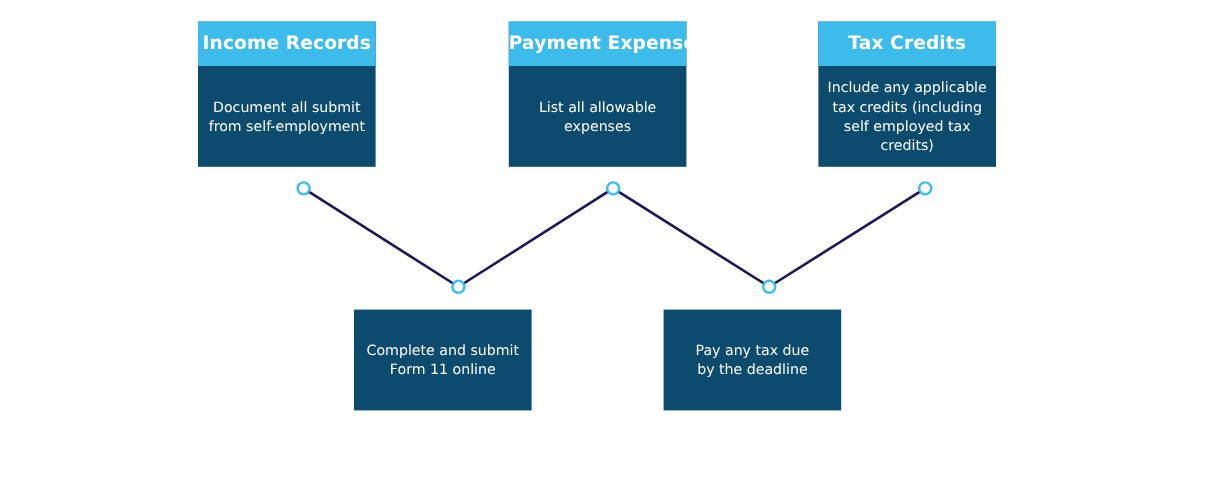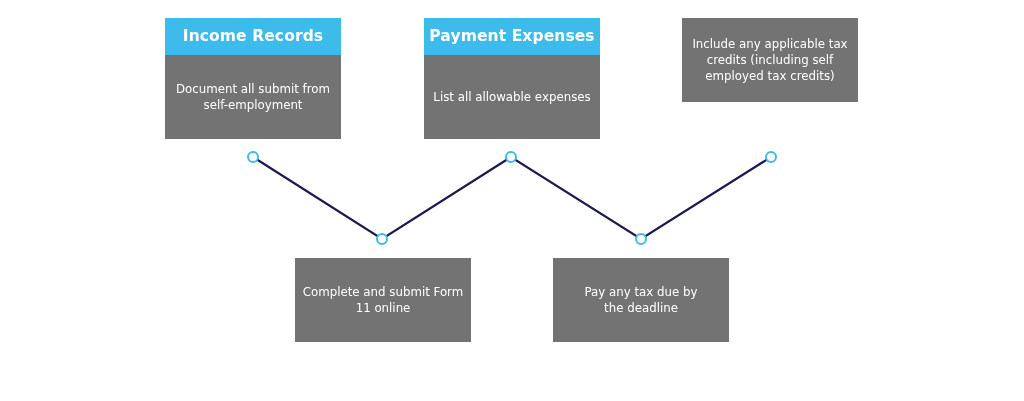--- a/index.html
+++ b/index.html
@@ -1,18 +1,18 @@
 <!DOCTYPE html>
 <html><head>
   <meta charset="utf-8">
   <style>
     html, body { margin: 0; padding: 0; background: #ffffff; }
     body { width: 1024px; height: 401px; position: relative; overflow: hidden;
            font-family: "DejaVu Sans", sans-serif; }
-    .card { position: absolute; width: 176px; background: #737373; box-sizing: border-box; }
+    .card { position: absolute; width: 148px; background: #0c4a6e; box-sizing: border-box; }
     .card-header { height: 37px; background: #3dbbeb; color: #ffffff;
                    font-weight: bold; font-size: 15.5px; line-height: 37px;
                    text-align: center; white-space: nowrap; letter-spacing: 0.1px; }
     .card-body { display: flex; align-items: center; justify-content: center;
                  text-align: center; color: #ffffff; font-size: 11.8px; line-height: 16px;
                  padding: 0 6px; box-sizing: border-box; }
     .top .card-body { height: 84px; }
     .bottom .card-body { height: 84px; }
     svg.connectors { position: absolute; left: 0; top: 0; }
   </style>
@@ -32,20 +32,21 @@
   <div class="card-header">Income Records</div>
   <div class="card-body">Document all submit from self-employment</div>
 </div>
 
 <div class="card top" style="left:424px; top:18px;">
   <div class="card-header">Payment Expenses</div>
   <div class="card-body">List all allowable expenses</div>
 </div>
 
 <div class="card top" style="left:682px; top:18px;">
+  <div class="card-header">Tax Credits</div>
   <div class="card-body" style="padding:0 4px;">Include any applicable tax credits (including self employed tax credits)</div>
 </div>
 
 <div class="card bottom" style="left:295px; top:258px;">
   <div class="card-body" style="padding:0 2px;">Complete and submit Form 11 online</div>
 </div>
 
 <div class="card bottom" style="left:553px; top:258px;">
   <div class="card-body" style="padding:0 22px;">Pay any tax due by the deadline</div>
 </div>

